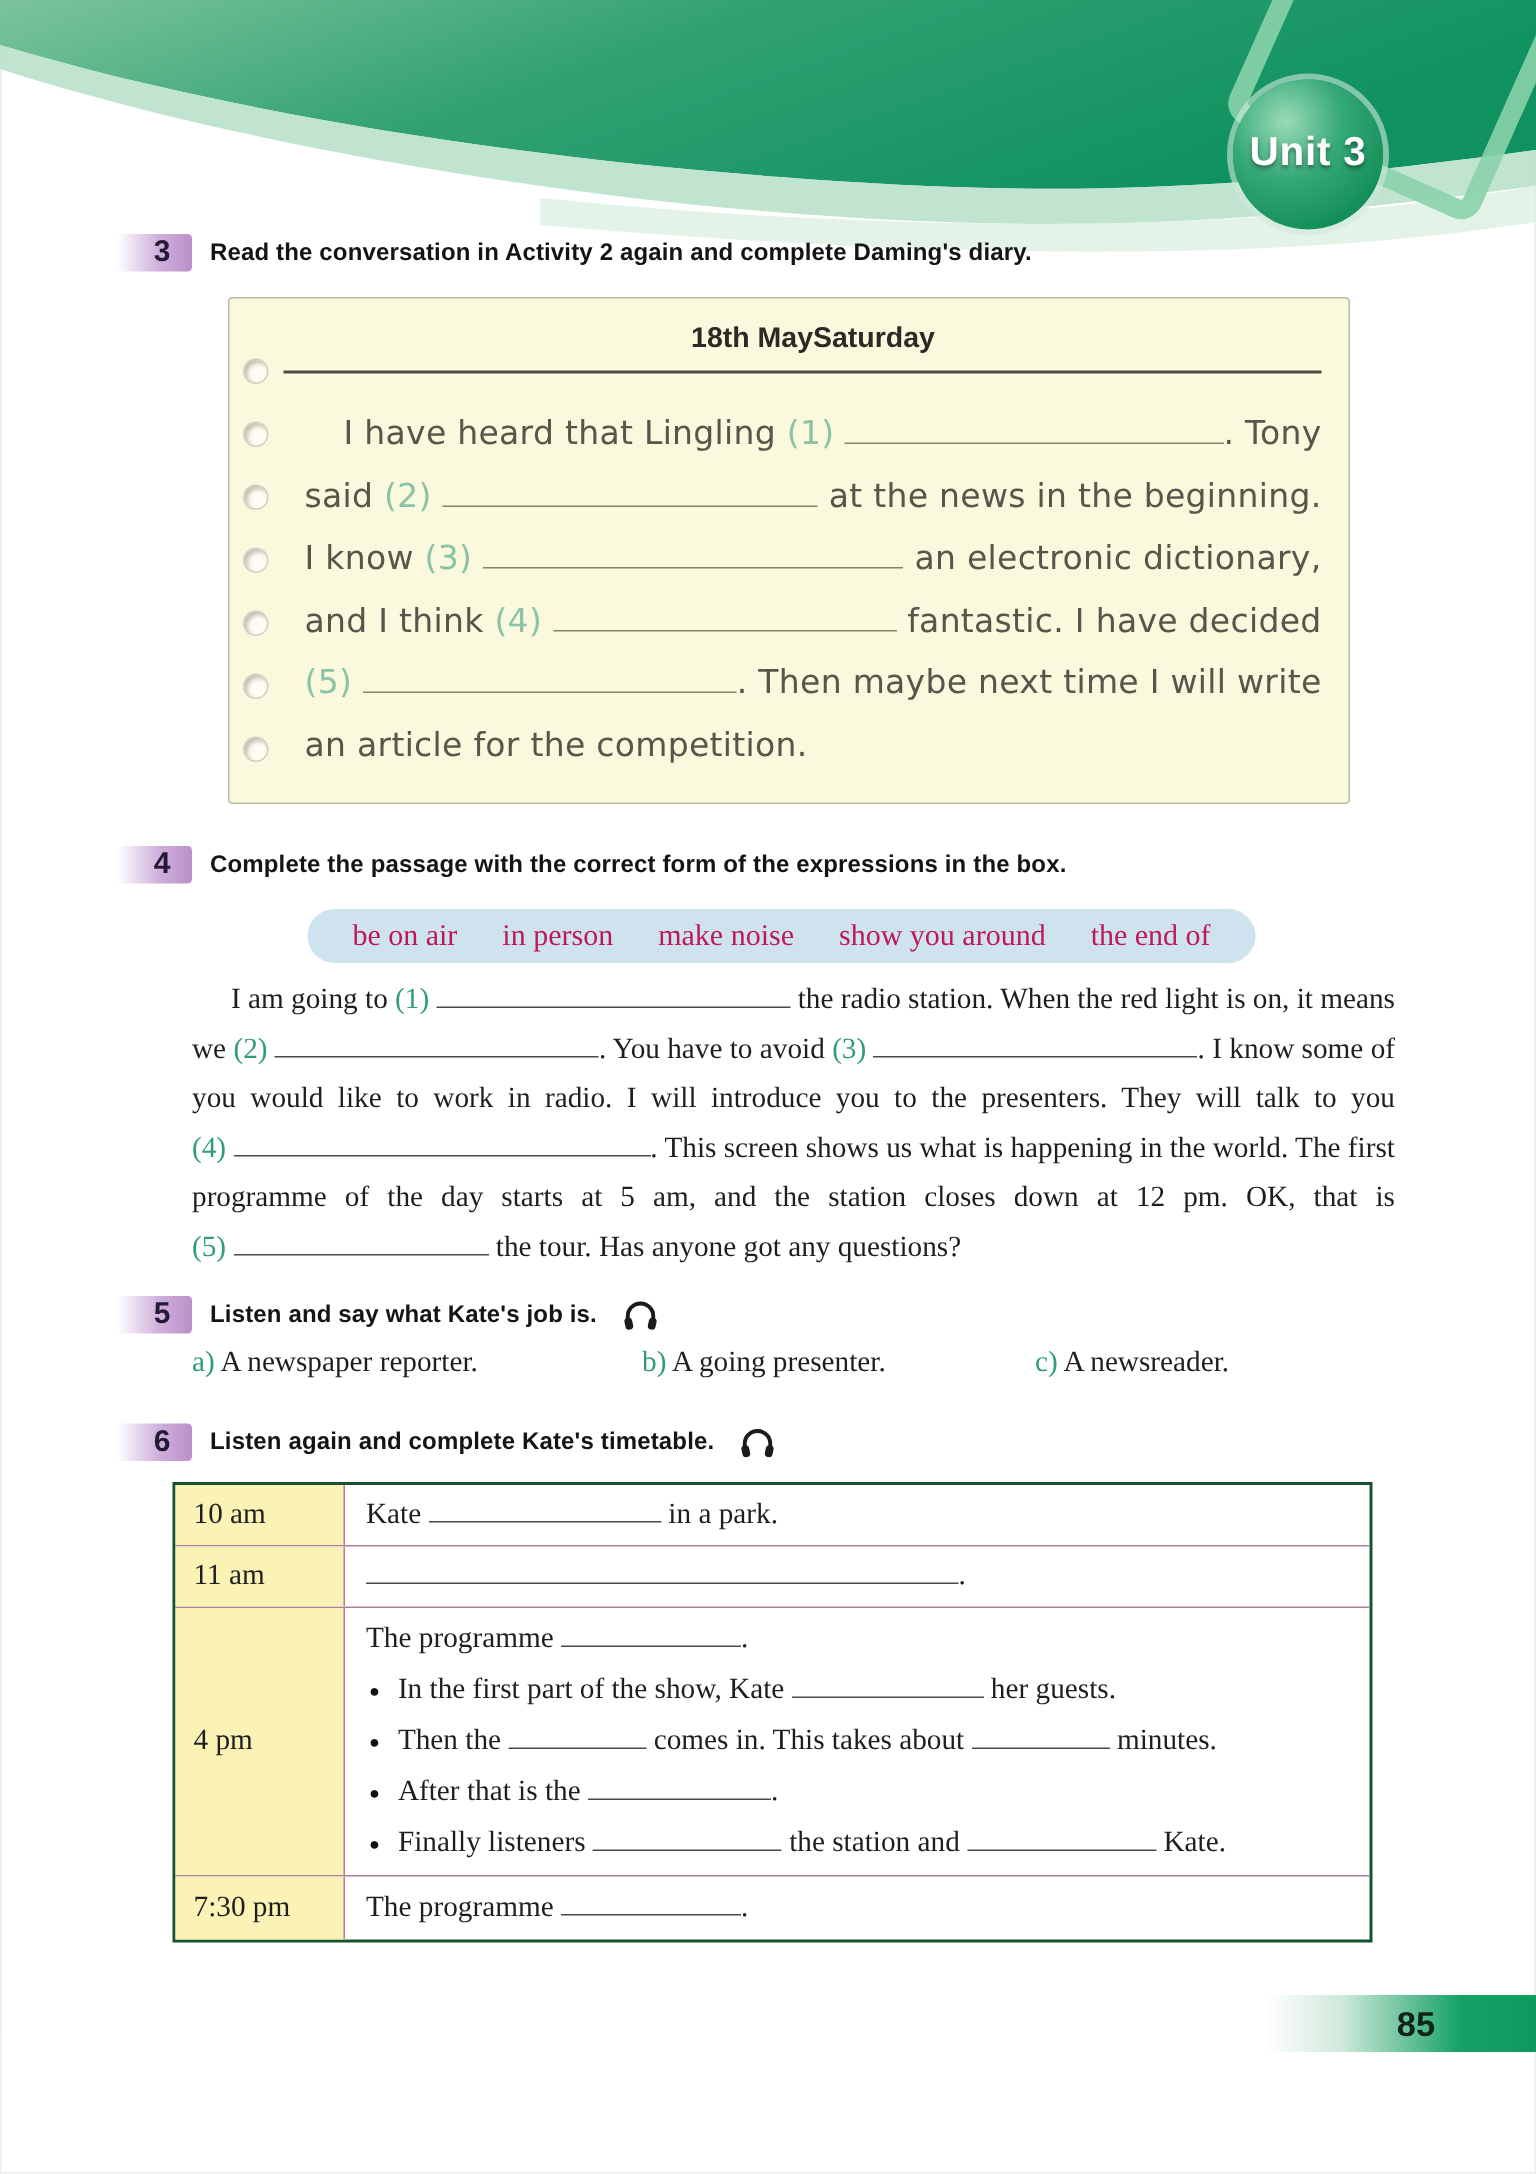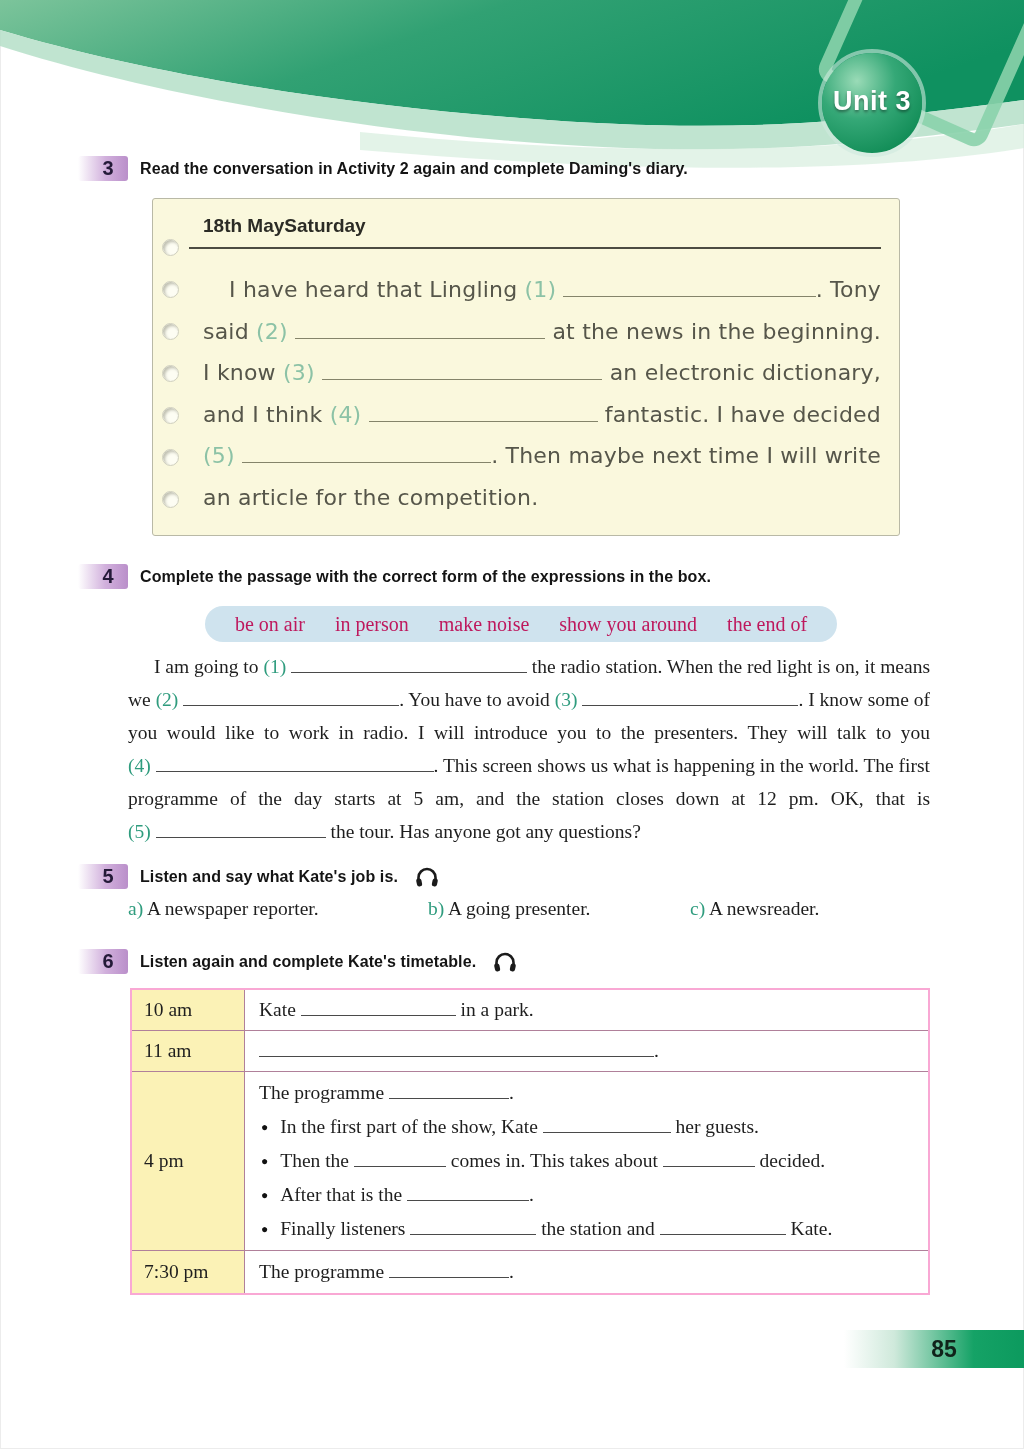--- a/index.html
+++ b/index.html
@@ -21,21 +21,21 @@
   .atitle{margin-left:12px;font-weight:700;font-size:16px;color:#141414;letter-spacing:.1px;}
   .hp-icon{margin-left:16px;flex:0 0 auto;}
 
   
   .diary{position:absolute;top:198px;left:152px;width:748px;height:338px;background:#faf8dd;
      border:1px solid #b9b9a6;border-radius:3px;box-sizing:border-box;
      font-family:"DejaVu Sans",sans-serif;color:#56564a;--g:#8cc2a6;--blank-c:#84846a;}
   .diary .hole{position:absolute;left:9px;width:15px;height:15px;border-radius:50%;
      background:#fdfdf3;border:1px solid #cfcfbe;box-shadow:inset 2px 2px 3px rgba(120,120,100,.45);}
   .diary-inner{padding:16px 18px 0 50px;}
-  .daterow{display:flex;justify-content:flex-start;align-items:baseline;height:30px;
+  .daterow{display:flex;justify-content:center;align-items:baseline;height:30px;
      font-family:"Liberation Sans",sans-serif;font-weight:700;font-size:19px;color:#2b2b25;}
   .daterule{margin:2px 0 20px -14px;border-top:2.5px solid #4c4c42;}
   .dline{font-size:22px;line-height:41.5px;letter-spacing:.2px;}
 
   
   .rline{display:flex;align-items:baseline;}
   .rline .txt{white-space:pre;}
   .rline.just{display:block;text-align:justify;text-align-last:justify;white-space:normal;}
   .g{color:var(--g);white-space:pre;}
   .blank{display:inline-block;height:.95em;border-bottom:1.8px solid var(--blank-c);}
@@ -49,21 +49,21 @@
      --g:#2f9c7e;--blank-c:#4a4a4a;}
   .pline{line-height:33px;}
 
   
   .options{position:absolute;top:898px;left:128px;width:802px;display:flex;
      font-size:19.5px;color:#1e1e1e;--g:#2f9c7e;}
   .option{white-space:pre;}
   .opt-a{width:300px;} .opt-b{width:262px;}
 
   
-  .ttable{position:absolute;top:988px;left:130px;width:800px;border:2px solid #f9a8d4;
+  .ttable{position:absolute;top:988px;left:115px;width:800px;border:2px solid #14532d;
      box-sizing:border-box;background:#fff;font-size:19.5px;color:#1e1e1e;text-align:right;--blank-c:#4a4a4a;}
   .trow{display:flex;}
   .trow + .trow{border-top:1.5px solid #b0809a;}
   .tcell-time{width:113px;flex:0 0 113px;background:#fbf2b6;border-right:1.5px solid #b0809a;
      display:flex;align-items:center;padding-left:12px;box-sizing:border-box;}
   .tcell-content{flex:1;display:flex;flex-direction:column;justify-content:center;
      padding:2px 14px;box-sizing:border-box;}
   .tline{line-height:34px;}
   .r1{min-height:40px;} .r2{min-height:40px;} .r3{min-height:178px;} .r4{min-height:42px;}
 
@@ -271,21 +271,21 @@
             <span class="txt">In the first part of the show, Kate </span>
             <span class="blank" style="min-width: 128px;"></span>
             <span class="txt"> her guests.</span>
           </div>
           <div class="rline tline">
             <span class="bullet">●</span>
             <span class="txt">Then the </span>
             <span class="blank" style="min-width: 92px;"></span>
             <span class="txt"> comes in. This takes about </span>
             <span class="blank" style="min-width: 92px;"></span>
-            <span class="txt"> decided.</span>
+            <span class="txt"> minutes.</span>
           </div>
           <div class="rline tline">
             <span class="bullet">●</span>
             <span class="txt">After that is the </span>
             <span class="blank" style="min-width: 122px;"></span>
             <span class="txt">.</span>
           </div>
           <div class="rline tline">
             <span class="bullet">●</span>
             <span class="txt">Finally listeners </span>

